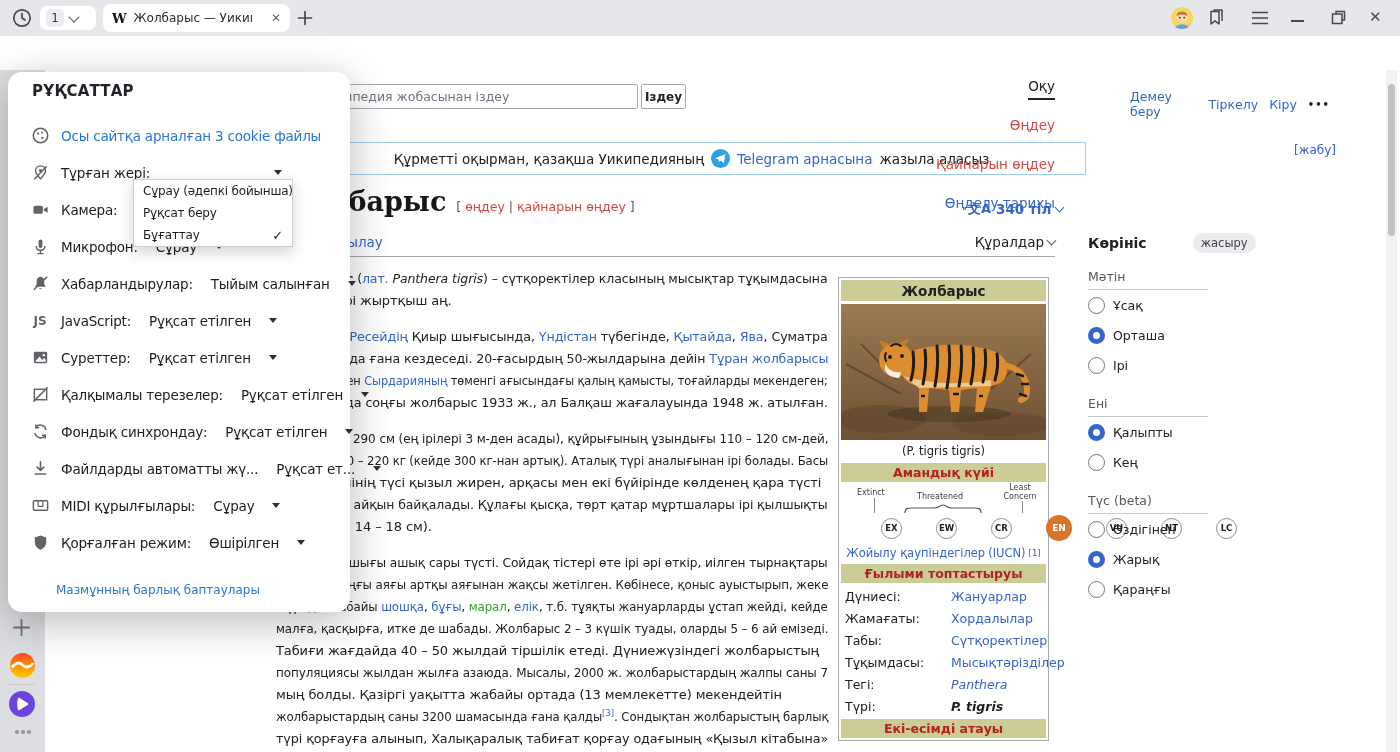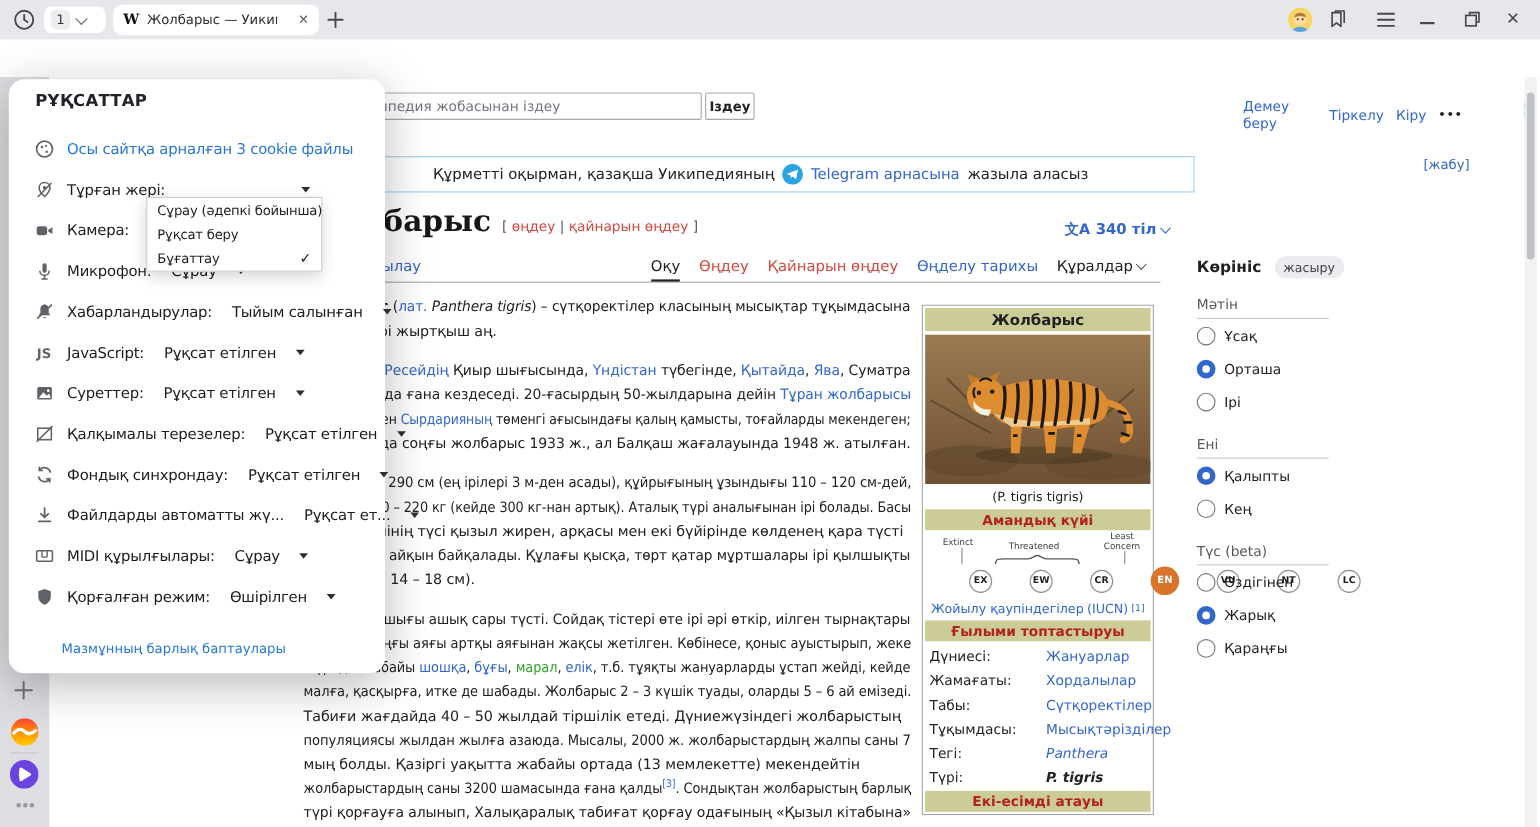--- a/index.html
+++ b/index.html
@@ -69,21 +69,21 @@
   #banner-close{left:1294px;top:143px;font-size:12px;color:var(--wlink);}
   #title-row{left:276px;top:186px;white-space:nowrap;}
   #page-title{font-family:"DejaVu Serif","Liberation Serif",serif;font-size:27px;color:#161719;display:inline;}
   .editlinks{font-size:12.5px;color:#54595d;margin-left:10px;}
   .editlinks .rl{color:var(--redtab);}
   #langsel{left:968px;top:200px;display:flex;align-items:center;gap:5px;color:var(--wlink);}
   #langsel .glyph{font-size:13px;font-weight:bold;}
   #langsel .ll{font-size:13.5px;font-weight:bold;}
   #tabsrow{left:276px;top:229px;width:779px;height:28px;border-bottom:1px solid #a2a9b1;}
   .nstab{position:absolute;bottom:6px;font-size:13.5px;color:var(--wlink);white-space:nowrap;}
-  #view-tabs{position:absolute;right:14px;bottom:0;display:flex;gap:17px;align-items:flex-end;}
+  #view-tabs{position:absolute;right:0;bottom:0;display:flex;gap:17px;align-items:flex-end;flex-direction:column;}
   .vtab{font-size:13.5px;padding-bottom:6px;white-space:nowrap;display:flex;gap:4px;align-items:center;}
   .vtab.active{color:#202122;border-bottom:2px solid #202122;padding-bottom:4px;}
   .vtab.red{color:var(--redtab);}
   .vtab.blue{color:var(--wlink);}
   .vtab.menu{color:#202122;}
   .vchev{width:7px;height:7px;border-right:1.4px solid #54595d;border-bottom:1.4px solid #54595d;transform:rotate(45deg);margin-top:-4px;}
 
   #article{left:276px;top:268px;width:556px;}
   .pblock{margin-bottom:14px;}
   .linebox{height:22px;overflow:visible;}
@@ -112,21 +112,21 @@
   .trow{height:22px;display:flex;align-items:center;font-size:12.5px;}
   .trow .tl{width:82px;color:#202122;flex-shrink:0;}
   .trow .tv{color:var(--wlink);white-space:nowrap;margin-left:24px;}
   .trow .tv.iv{font-style:italic;}
   .trow .tv.bi{font-style:italic;font-weight:bold;color:#202122;}
 
   
   #appearance{left:1088px;top:233px;width:124px;}
   #app-head{display:flex;align-items:center;gap:12px;}
   #app-title{font-size:14px;font-weight:bold;color:#202122;}
-  #app-hide{font-size:11.5px;background:#eaecf0;border-radius:10px;padding:3px 8px;color:#404244;}
+  #app-hide{font-size:11.5px;background:#eaecf0;border-radius:10px;padding:3px 8px;color:#404244;margin-left:34px;}
   .agroup-label{margin-top:16px;font-size:12.5px;color:#54595d;padding-bottom:5px;border-bottom:1px solid #c8ccd1;width:120px;}
   .aopt{height:30px;display:flex;align-items:center;gap:8px;}
   .radio{width:17px;height:17px;border-radius:50%;border:1.5px solid #72777d;background:#fff;flex-shrink:0;}
   .radio.sel{border:5.5px solid var(--radio);}
   .aopt .albl{font-size:12.5px;color:#202122;}
 
   
   #scrolltrack{left:1386px;top:70px;width:11px;height:682px;background:#f1f2f4;}
   #scrollthumb{left:1388px;top:84px;width:7px;height:152px;background:#c0c2c6;border-radius:4px;}
 </style>

